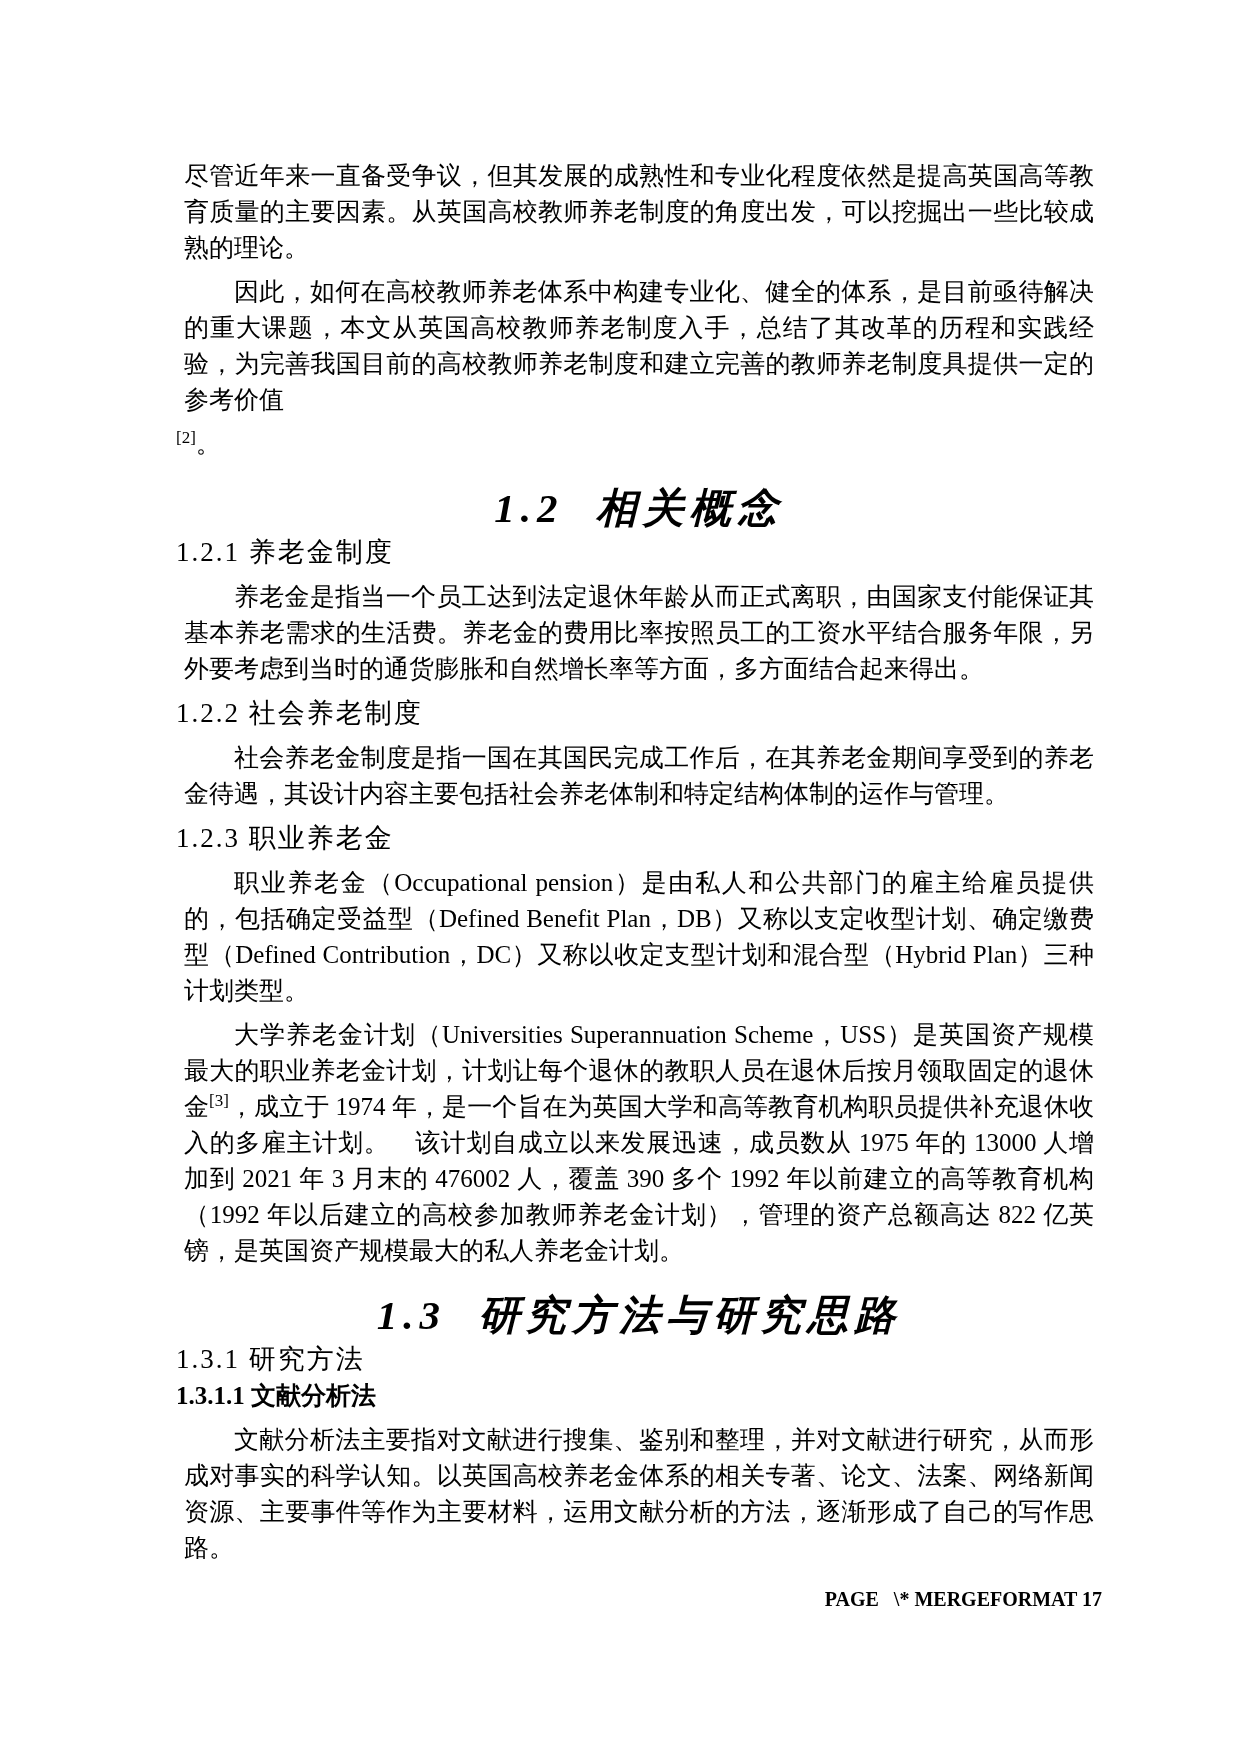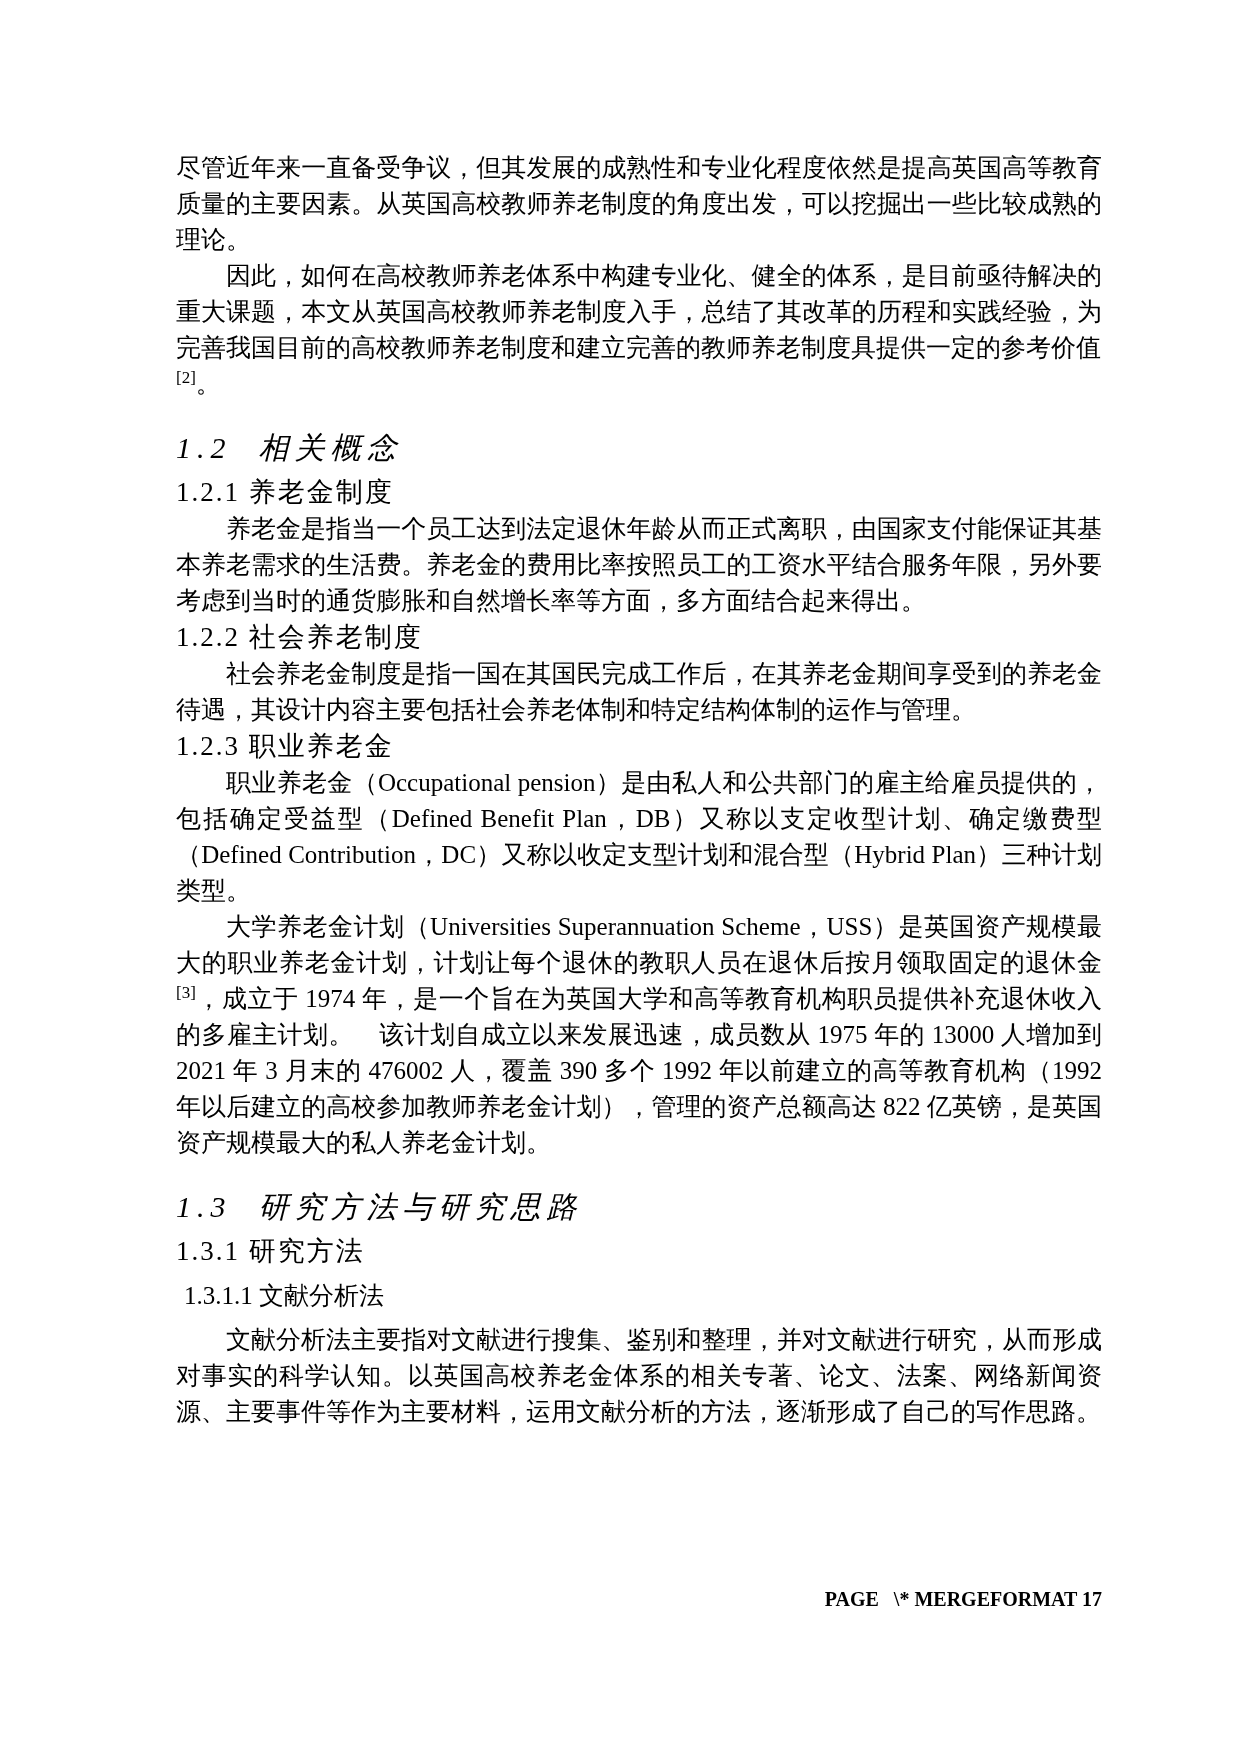--- a/index.html
+++ b/index.html
@@ -16,61 +16,62 @@
     font-family: "Liberation Serif", "DejaVu Serif", serif;
     overflow: hidden;
   }
   .content {
     position: absolute;
     left: 176px;
     top: 150px;
     width: 926px;
   }
   p.body {
-    margin: 0;
+    margin: 8px;
     font-size: 25px;
     line-height: 36px;
     text-align: justify;
     text-justify: inter-character;
   }
   p.body.indent {
     text-indent: 50px;
   }
   .ref-line {
     margin: 0;
     font-size: 25px;
     line-height: 36px;
   }
   sup.cite {
     font-size: 17px;
     line-height: 0;
     vertical-align: super;
   }
   h2.sec {
     margin: 26px 0 6px 0;
-    font-size: 30px;
+    font-size: 41px;
     line-height: 40px;
-    font-weight: normal;
+    font-weight: bold;
     font-style: italic;
     letter-spacing: 6px;
     white-space: pre;
+    text-align: center;
   }
   h3.subsec {
     margin: 0;
     font-size: 27px;
     line-height: 37px;
     font-weight: normal;
     letter-spacing: 2px;
     white-space: pre;
   }
   h4.subsubsec {
-    margin: 8px;
+    margin: 0;
     font-size: 25px;
     line-height: 36px;
-    font-weight: normal;
+    font-weight: bold;
     white-space: pre;
   }
   .footer {
     position: absolute;
     top: 1588px;
     left: 176px;
     width: 926px;
     text-align: right;
     font-size: 20px;
     font-weight: bold;

